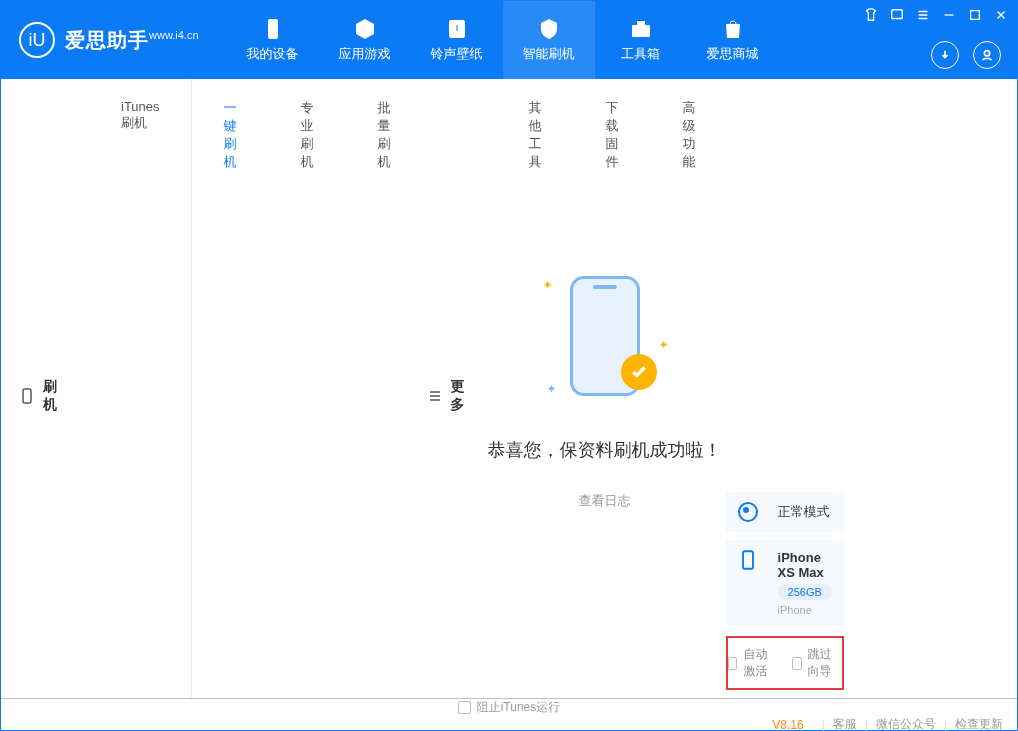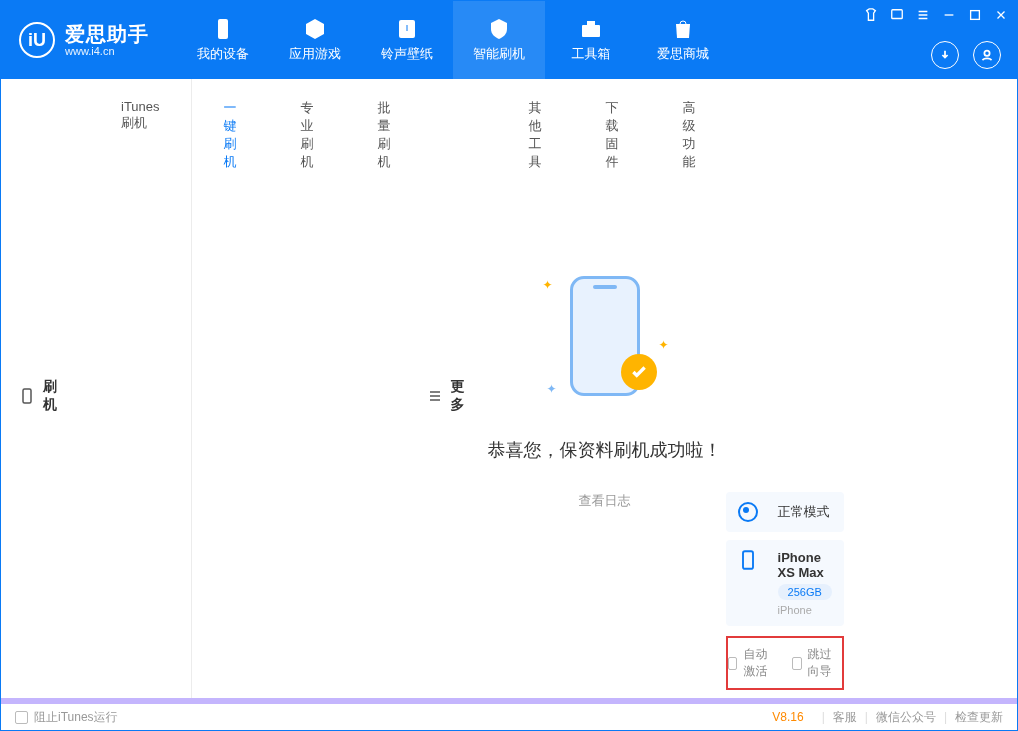--- a/index.html
+++ b/index.html
@@ -2,22 +2,22 @@
 <html><head>
 <meta charset="utf-8">
 <style>
   * { box-sizing: border-box; margin: 0; padding: 0; }
   body { font-family: "Microsoft YaHei", "PingFang SC", sans-serif; background: #fff; }
   .app-window { width: 1018px; height: 731px; border: 1px solid #0A7AF5; display: flex; flex-direction: column; background: #fff; }
 
   
   .header { height: 78px; background: linear-gradient(to right, #0A7AF5, #0A7AF5); display: flex; align-items: stretch; color: #fff; position: relative; }
   .brand { display: flex; align-items: center; padding: 0 18px; }
-  .brand-logo { width: 36px; height: 36px; border: 2px solid #fff; border-radius: 50%; display: flex; align-items: center; justify-content: center; font-weight: bold; font-size: 18px; margin-right: 10px; }
-  .brand-text { display: flex; flex-direction: column; line-height: 1.1; }
+  .brand-logo { width: 36px; height: 36px; border: 2px solid #fff; border-radius: 50%; display: flex; align-items: center; justify-content: center; font-weight: normal; font-size: 18px; margin-right: 10px; }
+  .brand-text { display: flex; line-height: 1.1; }
   .brand-title { font-size: 20px; font-weight: bold; letter-spacing: 1px; }
   .brand-sub { font-size: 11px; opacity: 0.9; }
 
   .nav-tabs { display: flex; align-items: stretch; margin-left: 10px; }
   .nav-tab { width: 92px; display: flex; flex-direction: column; align-items: center; justify-content: center; gap: 4px; font-size: 13px; cursor: pointer; position: relative; text-align: center; }
   .nav-tab.active { background: rgba(255,255,255,0.12); }
   .nav-icon { width: 24px; height: 24px; display: flex; align-items: center; justify-content: center; }
   .nav-icon svg { width: 24px; height: 24px; fill: #fff; }
 
   .header-right { position: absolute; right: 8px; top: 6px; display: flex; gap: 10px; align-items: center; }
@@ -60,21 +60,21 @@
   .check-badge { position: absolute; right: 18px; bottom: 18px; width: 36px; height: 36px; background: #FFB400; border-radius: 50%; display: flex; align-items: center; justify-content: center; }
   .check-badge svg { width: 18px; height: 18px; stroke: #fff; stroke-width: 3; fill: none; }
   .sparkle { position:absolute; font-size:12px; color:#FFB400;}
   .s1{top:10px;left:8px;} .s2{top:70px;right:6px;} .s3{bottom:12px;left:12px;color:#7FB8F5;}
 
   .success-msg { font-size: 18px; color: #333; margin-bottom: 30px; }
   .ok-btn { width: 160px; height: 40px; border: 1px solid #DDD; background: #fff; font-size: 14px; color: #333; cursor: pointer; margin-bottom: 18px; }
   .log-link { font-size: 13px; color: #999; cursor: pointer; text-decoration: none; }
 
   
-  .footer { height: 32px; border-top: 6px solid #c4b5fd; display: flex; align-items: center; padding: 0 14px; font-size: 12px; color: #999; }
+  .footer { height: 32px; border-top: 1px solid #c4b5fd; display: flex; align-items: center; padding: 0 14px; font-size: 12px; color: #999; flex-direction: column; }
   .footer .cb { color: #999; }
   .footer-right { margin-left: auto; display: flex; align-items: center; gap: 8px; }
   .footer-right .sep { color: #ddd; }
   .version { color: #FF8A00; margin-right: 10px; }
   .footer-link { color: #999; cursor: pointer; }
 </style>
 </head>
 <body>
 
 <div class="app-window">

